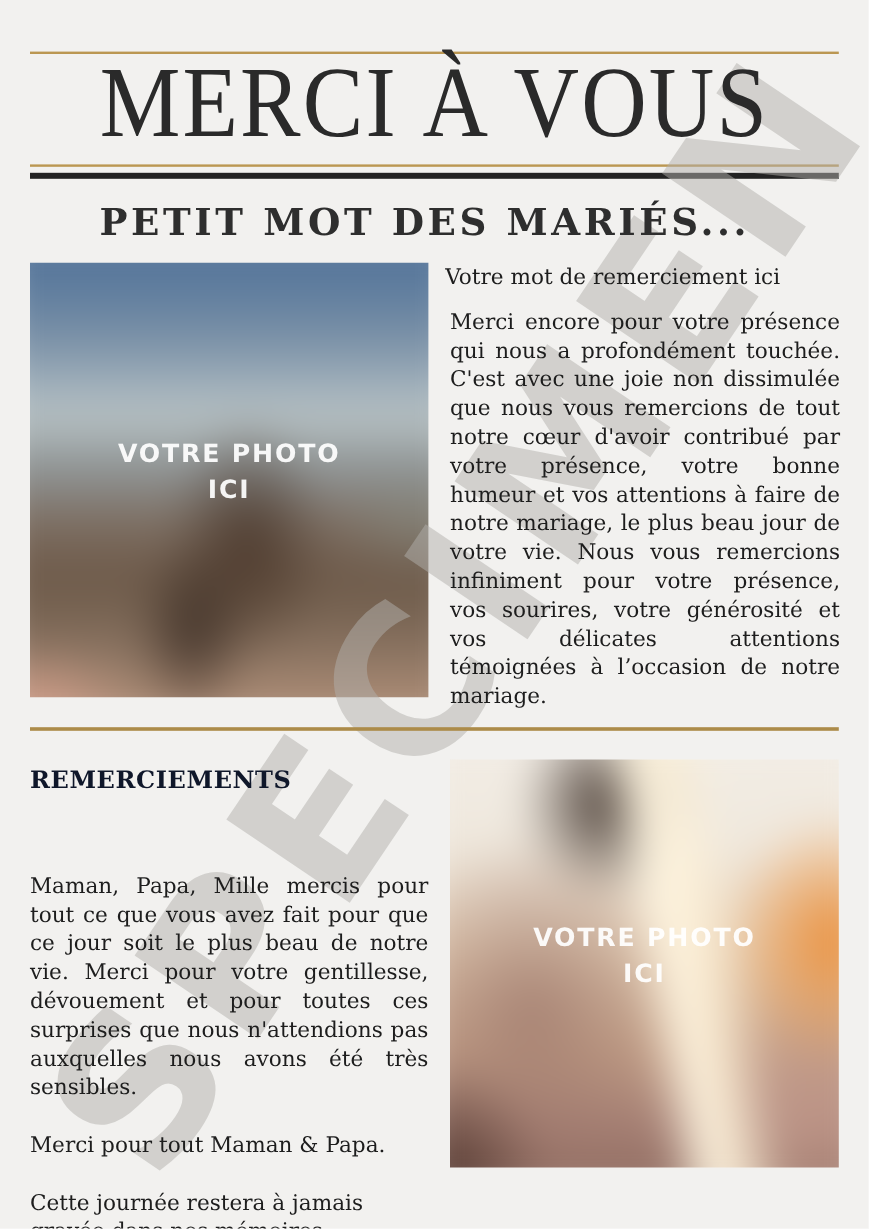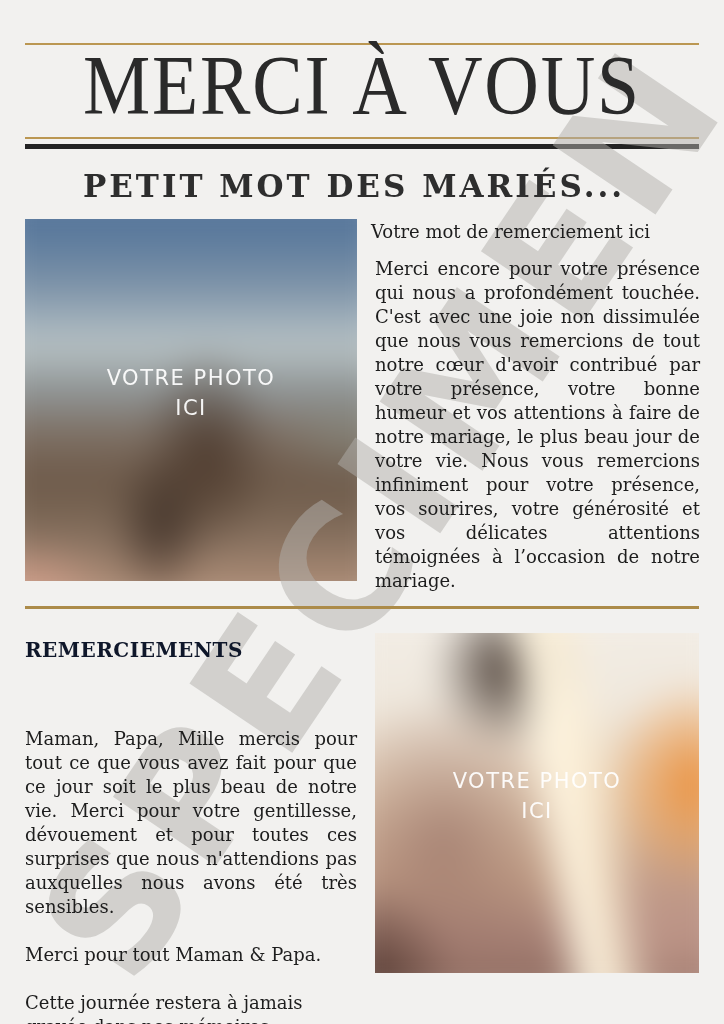--- a/index.html
+++ b/index.html
@@ -106,20 +106,21 @@
     position: absolute;
     left: 0; right: 0; top: 48%;
     transform: translateY(-50%);
     text-align: center;
     font-family: "DejaVu Sans", sans-serif;
     font-size: 21px;
     line-height: 30px;
     letter-spacing: 1.5px;
     color: rgba(255,255,255,0.93);
     z-index: 2;
+    font-weight: bold;
   }
   .photo-caption span { display: block; }
 
   
   .bodytext {
     font-family: "DejaVu Serif", serif;
     font-size: 18px;
     line-height: 24px;
     color: #1d1d1d;
     z-index: 3;

